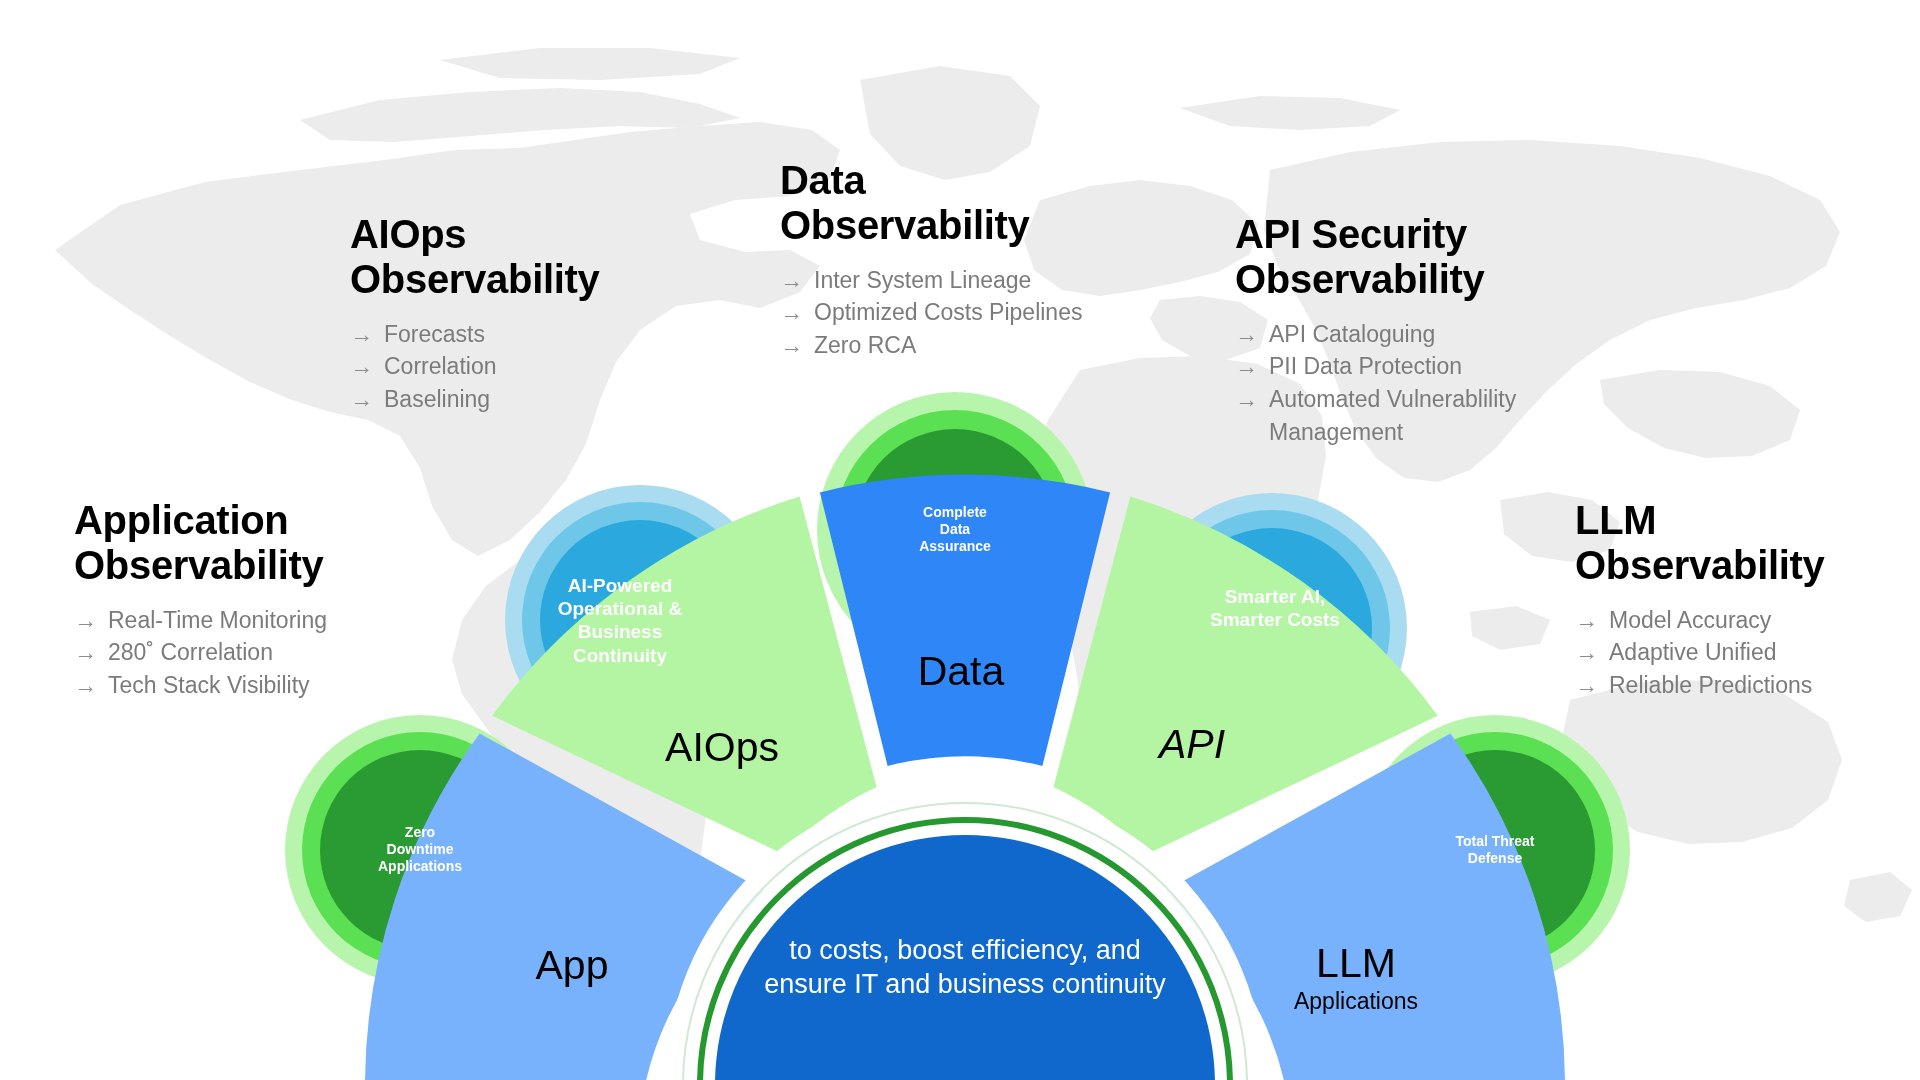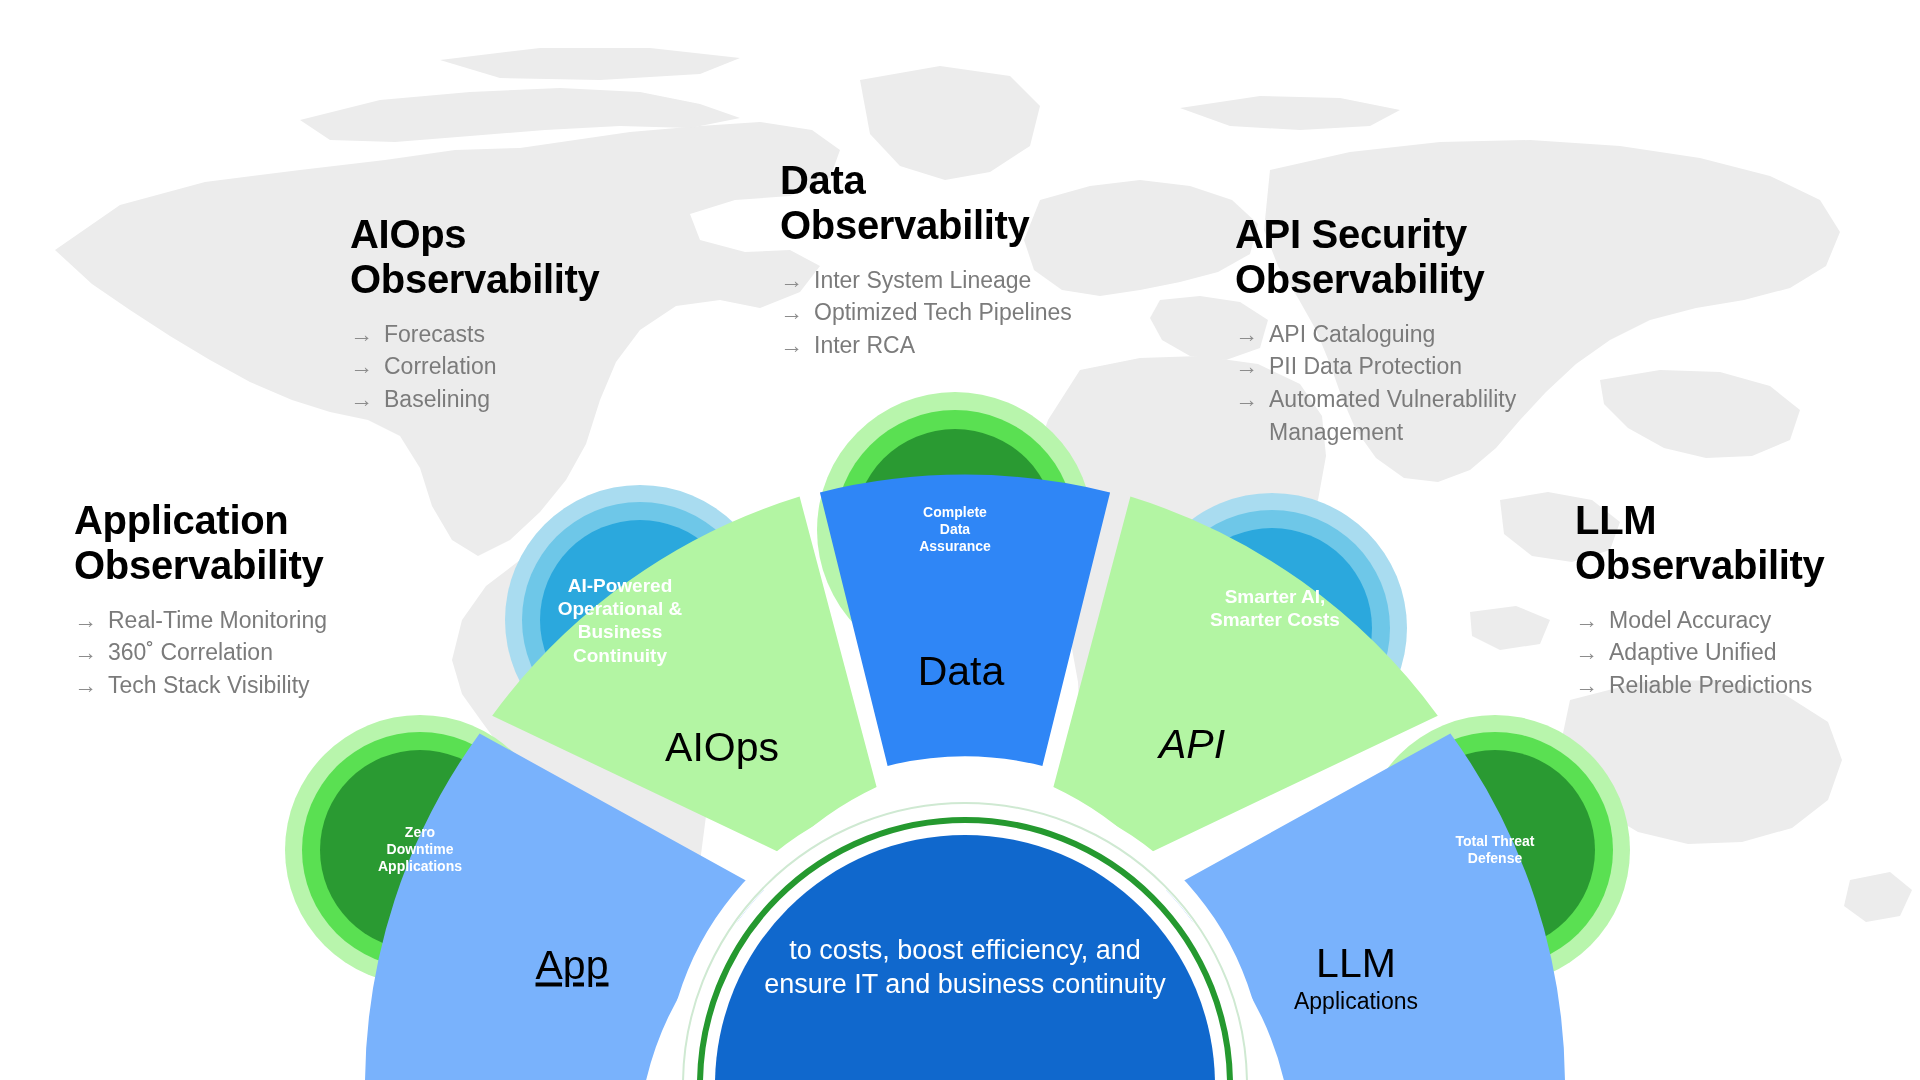--- a/index.html
+++ b/index.html
@@ -165,21 +165,21 @@
 
     <path d="M 700 1085 A 265 265 0 0 1 1230 1085" fill="none" stroke="#25992f" stroke-width="6"></path>
 
     <path d="M 683 1085 A 282 282 0 0 1 1247 1085" fill="none" stroke="#cfe9d2" stroke-width="2"></path>
 
     <path d="M 704 1085 A 261 261 0 0 1 1226 1085 L 1216 1085 A 251 251 0 0 0 714 1085 Z" fill="#ffffff"></path>
 
     <path d="M 715 1085 A 250 250 0 0 1 1215 1085 Z" fill="#1068cd"></path>
   </svg>
 
-  <div class="seg-label" style="left:572px; top:966px;text-decoration:underline;">
+  <div class="seg-label" style="left:572px; top:966px;">
     <span class="big">App</span>
   </div>
   <div class="seg-label" style="left:722px; top:748px;">
     <span class="big">AIOps</span>
   </div>
   <div class="seg-label" style="left:961px; top:672px;">
     <span class="big">Data</span>
   </div>
   <div class="seg-label" style="left:1192px; top:745px;font-style:italic;">
     <span class="big">API</span>
@@ -212,21 +212,21 @@
   <div class="txtblock" id="blk-app">
     <h2>Application
 Observability</h2>
     <ul>
       <li>
           <span class="arw">→</span>
           <span class="lbl">Real-Time Monitoring</span>
         </li>
       <li>
           <span class="arw">→</span>
-          <span class="lbl">360˚ Correlation</span>
+          <span class="lbl">280˚ Correlation</span>
         </li>
       <li>
           <span class="arw">→</span>
           <span class="lbl">Tech Stack Visibility</span>
         </li>
     </ul>
   </div>
 
   <div class="txtblock" id="blk-aiops">
     <h2>AIOps
@@ -250,25 +250,25 @@
   <div class="txtblock" id="blk-data">
     <h2>Data
 Observability</h2>
     <ul>
       <li>
           <span class="arw">→</span>
           <span class="lbl">Inter System Lineage</span>
         </li>
       <li>
           <span class="arw">→</span>
-          <span class="lbl">Optimized Tech Pipelines</span>
-        </li>
-      <li>
-          <span class="arw">→</span>
-          <span class="lbl">Inter RCA</span>
+          <span class="lbl">Optimized Costs Pipelines</span>
+        </li>
+      <li>
+          <span class="arw">→</span>
+          <span class="lbl">Zero RCA</span>
         </li>
     </ul>
   </div>
 
   <div class="txtblock" id="blk-api">
     <h2>API Security
 Observability</h2>
     <ul>
       <li>
           <span class="arw">→</span>

